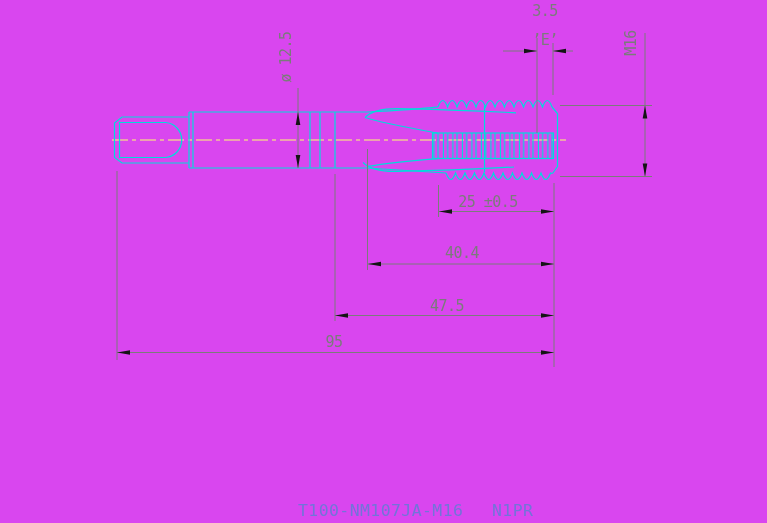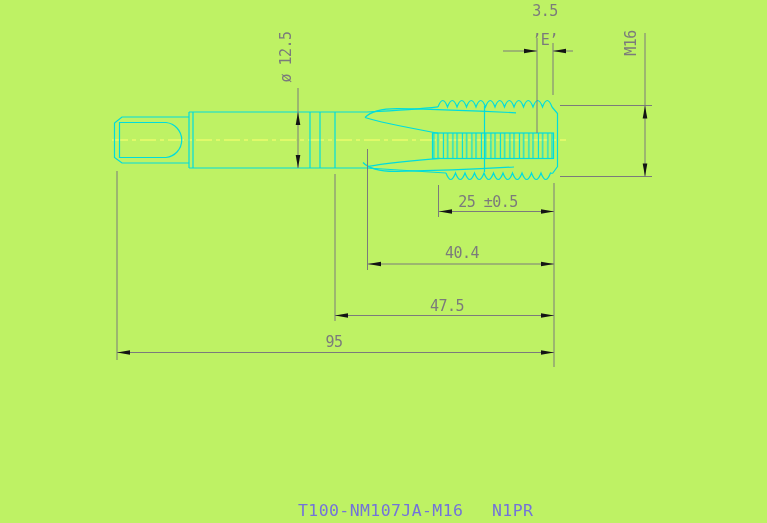--- a/index.html
+++ b/index.html
@@ -1,17 +1,17 @@
 <!DOCTYPE html>
 <html><head>
 <meta charset="utf-8">
 <style>
   html,body{margin:0;padding:0;background:#fff;}
   .canvas{
-    position:relative;width:767px;height:523px;background:#bef264;
+    position:relative;width:767px;height:523px;background:#d946ef;
     font-family:"DejaVu Sans Mono","Liberation Mono",monospace;
     overflow:hidden;
   }
   svg{position:absolute;left:0;top:0;}
   text{font-family:"DejaVu Sans Mono","Liberation Mono",monospace;}
   .dimtxt{fill:#7b7b7b;font-size:15px;letter-spacing:-0.5px;}
   .parttxt{fill:#7373d9;font-size:16.5px;letter-spacing:0.4px;}
 </style>
 </head>
 <body>

